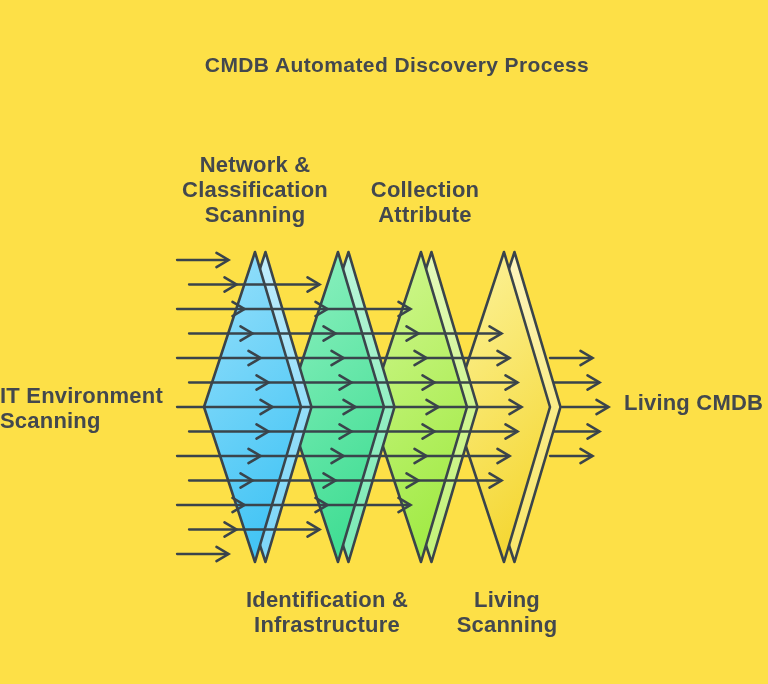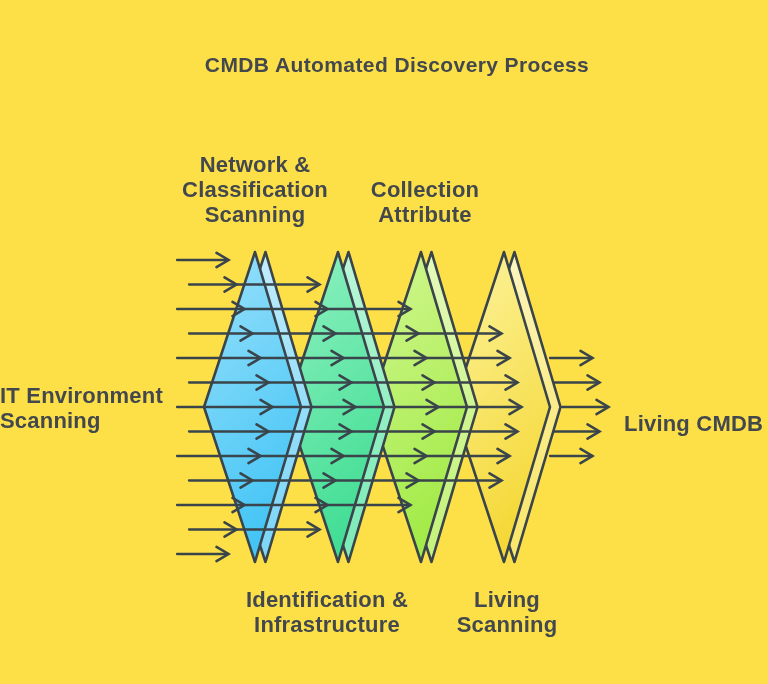--- a/index.html
+++ b/index.html
@@ -154,21 +154,21 @@
   <div class="lbl center" style="left:325px;top:177px;width:200px;">
     <div>Collection</div>
     <div>Attribute</div>
   </div>
 
   <div class="lbl right" style="left:0;top:383px;width:166px;">
     <div>IT Environment</div>
     <div>Scanning</div>
   </div>
 
-  <div class="lbl" style="left:624px;top:411px;width:144px;">
+  <div class="lbl" style="left:624px;top:390px;width:144px;">
     <div>Living CMDB</div>
   </div>
 
   <div class="lbl center" style="left:227px;top:587px;width:200px;">
     <div>Identification &amp;</div>
     <div>Infrastructure</div>
   </div>
 
   <div class="lbl center" style="left:407px;top:587px;width:200px;">
     <div>Living</div>

